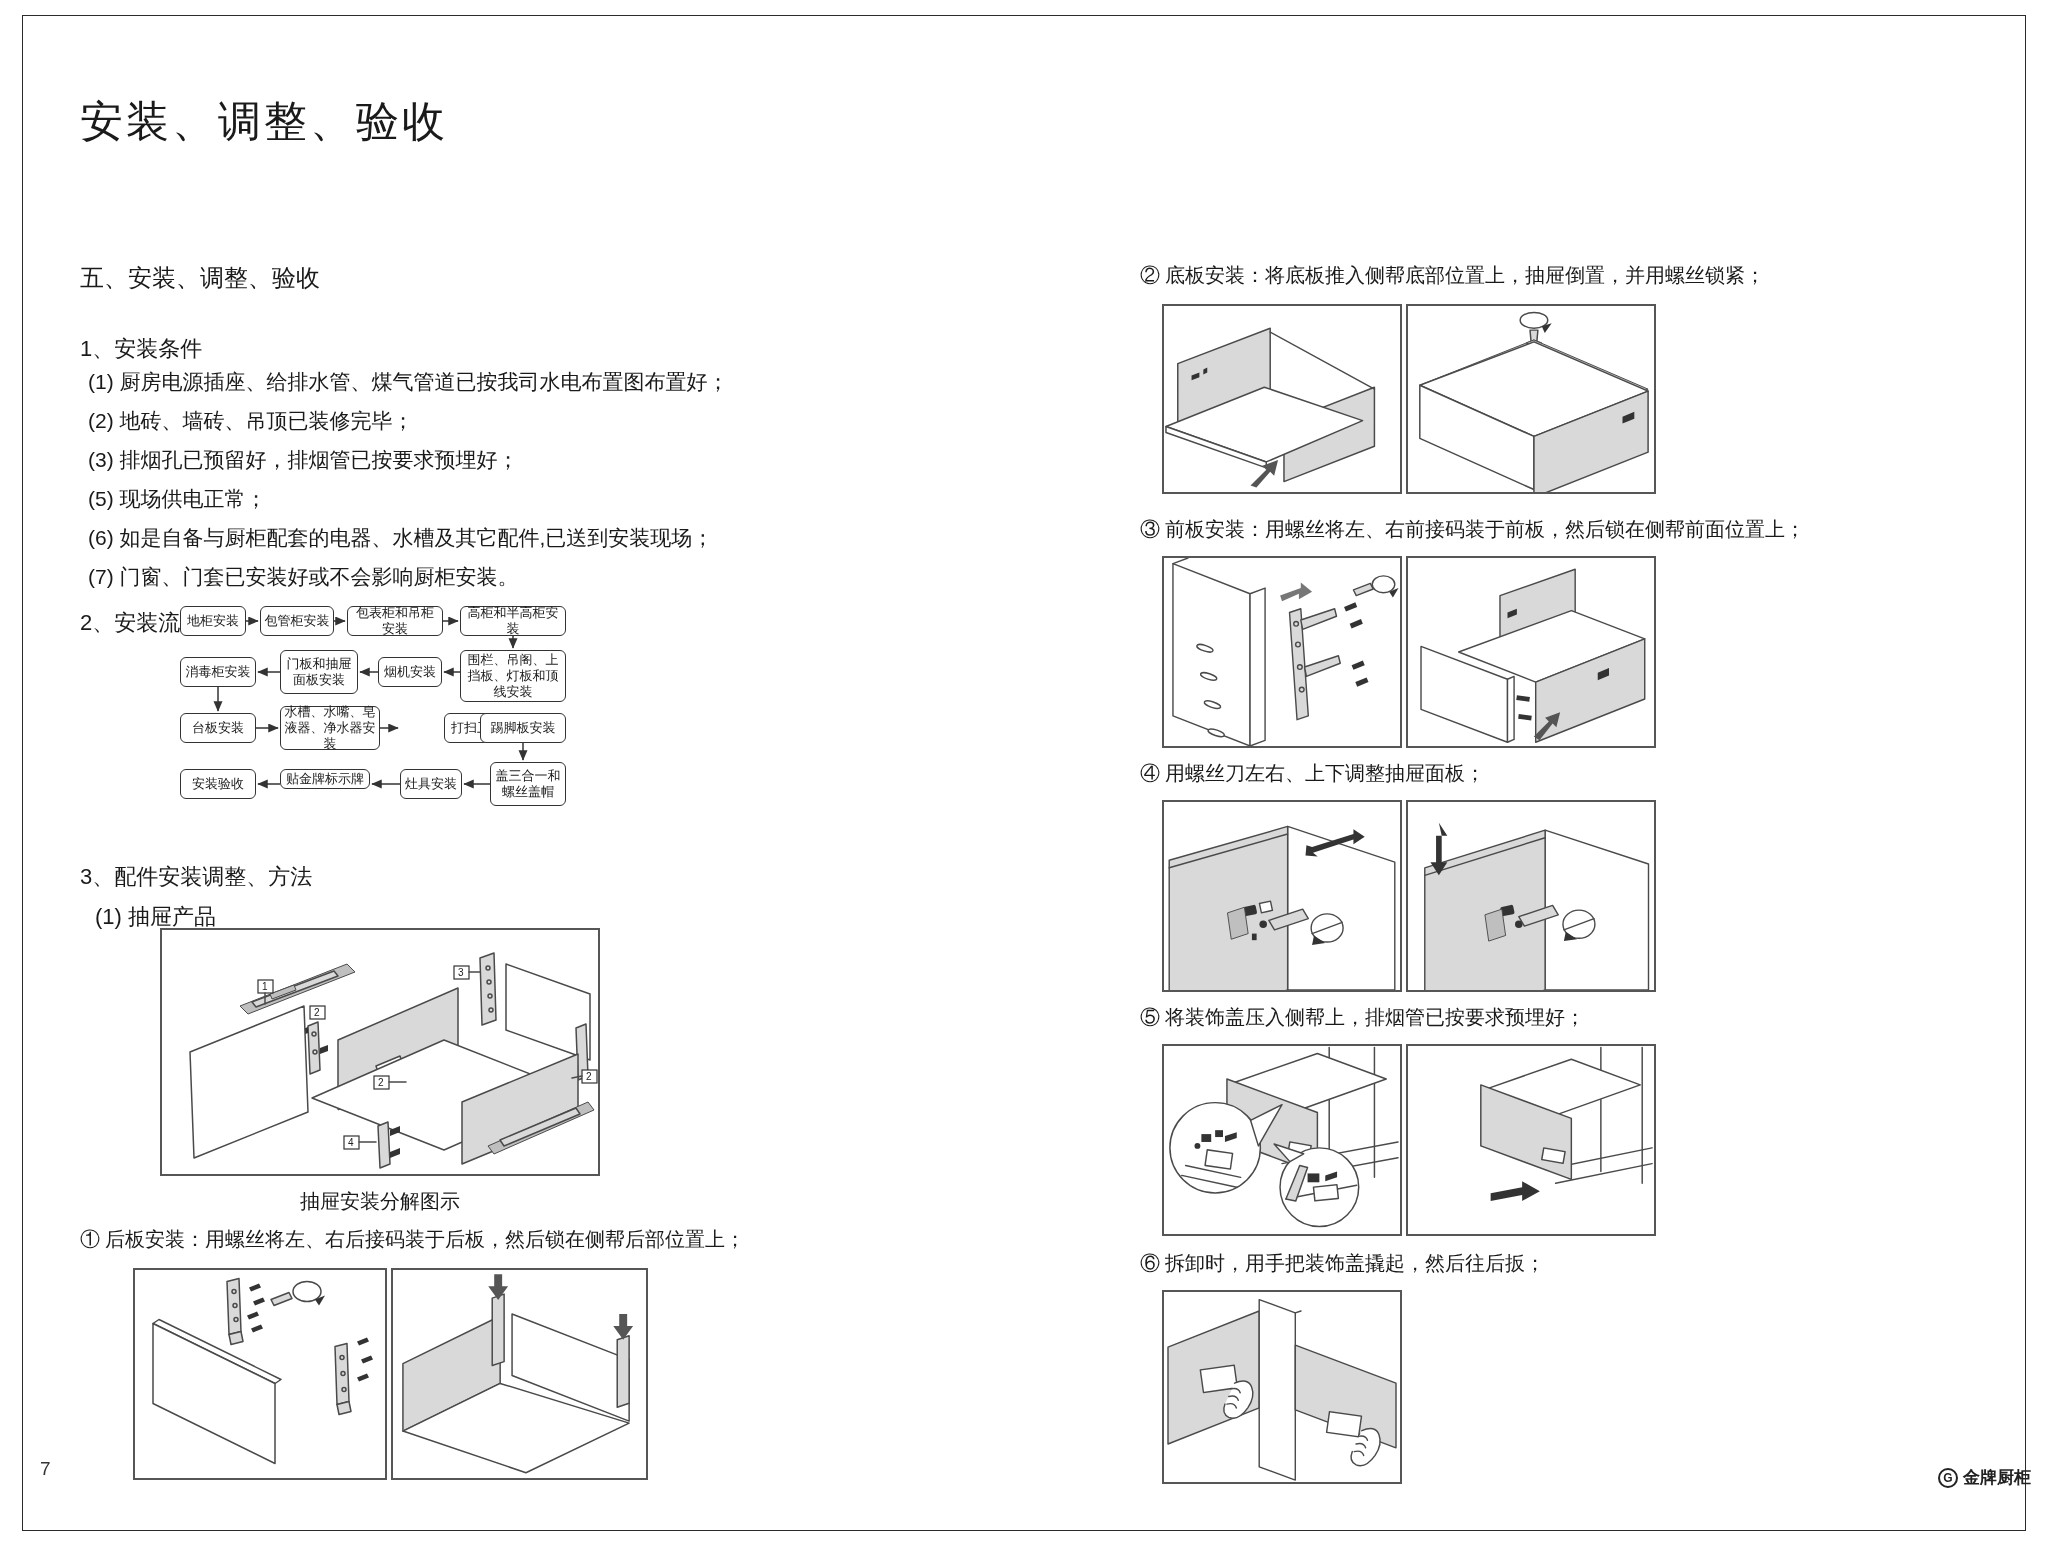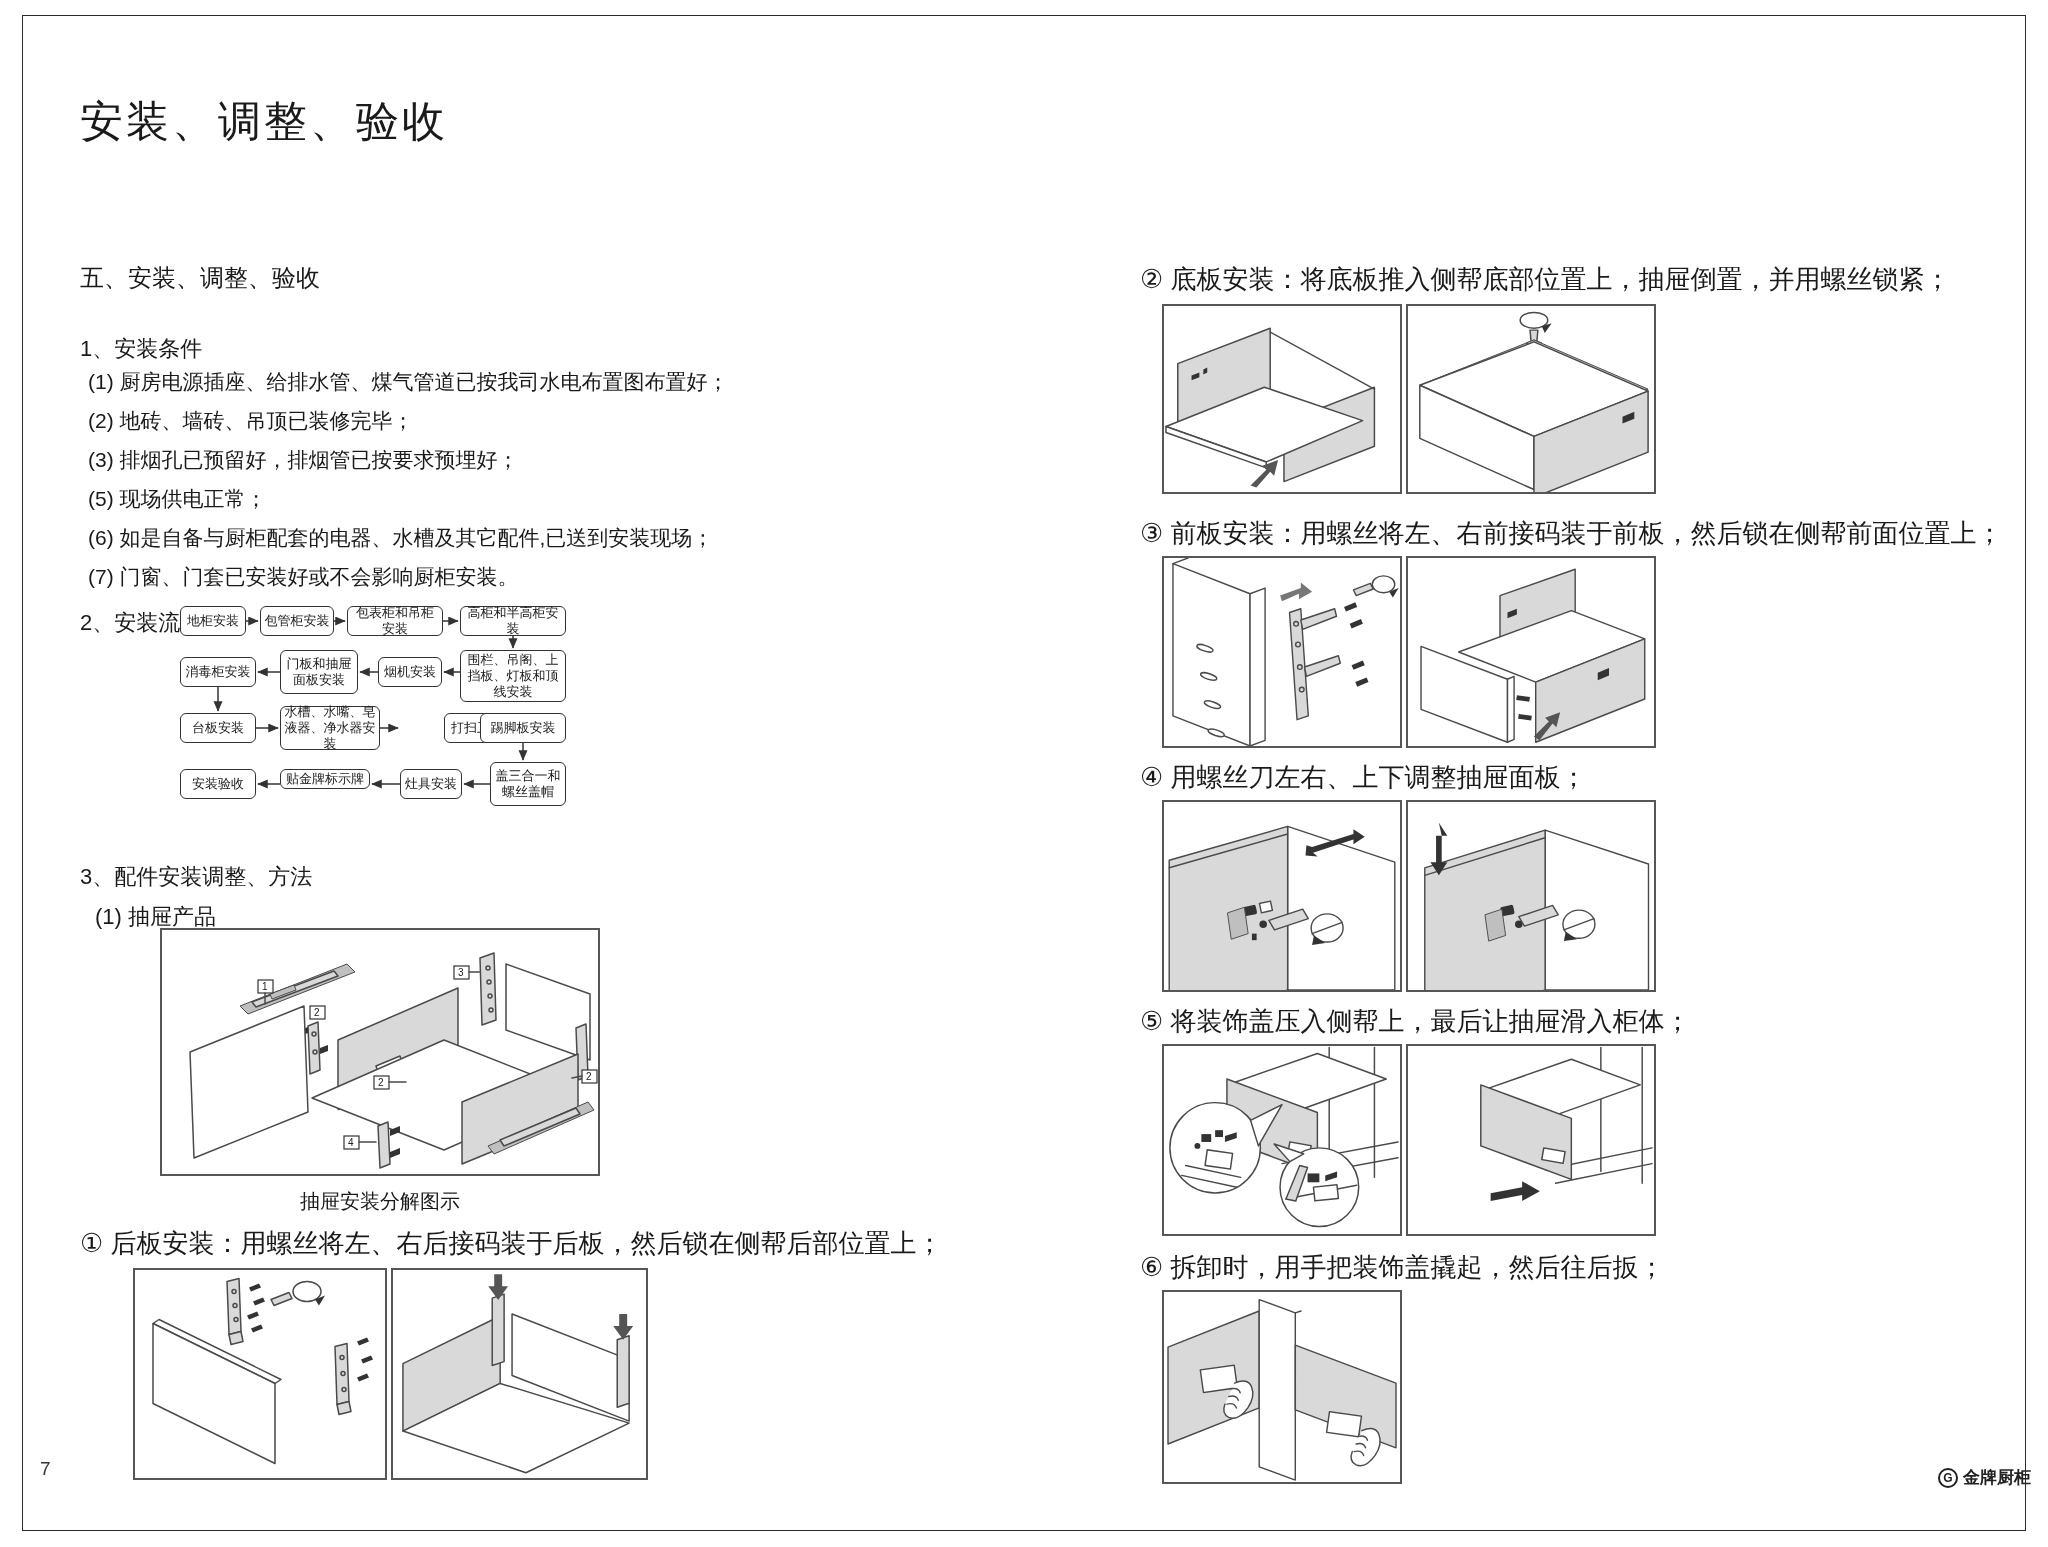--- a/index.html
+++ b/index.html
@@ -8,21 +8,21 @@
     font-family:"Liberation Sans","DejaVu Sans",sans-serif;color:#1a1a1a;
     overflow:hidden;
   }
   .abs{position:absolute;}
   .page-border{position:absolute;left:22px;top:15px;width:2004px;height:1516px;
     border:1.5px solid #2b2b2b;box-sizing:border-box;}
   .h1{font-size:43px;letter-spacing:3px;}
   .h2{font-size:24px;}
   .h3{font-size:22px;}
   .list-block div{font-size:21px;line-height:39px;white-space:nowrap;}
-  .step-text{font-size:26px;white-space:nowrap;}
+  .step-text{font-size:20px;white-space:nowrap;font-family:Liberation Serif, serif;}
   .frame{position:absolute;border:2px solid #565656;background:#fff;box-sizing:border-box;}
   .flowwrap{position:absolute;left:180px;top:598px;width:400px;height:215px;}
   .flow-box{position:absolute;border:1.4px solid #333;border-radius:6px;background:#fff;
     display:flex;align-items:center;justify-content:center;text-align:center;
     font-size:13px;line-height:1.25;box-sizing:border-box;padding:1px 3px;}
   .cap{font-size:20px;text-align:center;}
   .pagenum{font-size:19px;color:#333;}
   .brand{display:flex;align-items:center;gap:5px;font-size:17px;font-weight:bold;color:#222;}
   .gicon{width:16px;height:16px;border:2px solid #222;border-radius:50%;
     display:inline-flex;align-items:center;justify-content:center;
@@ -360,21 +360,21 @@
     </g>
     <g>
       <polygon class="pg" points="112,122 148,110 154,120 118,132"></polygon>
       <ellipse class="ln" cx="176" cy="130" rx="17" ry="15"></ellipse>
       <line class="ln" x1="160" y1="136" x2="192" y2="124"></line>
       <polygon class="blk" points="162,138 174,146 160,148"></polygon>
     </g>
   </svg>
 </div>
 
-<div class="abs step-text" style="left:1140px;top:1004px;">⑤ 将装饰盖压入侧帮上，最后让抽屉滑入柜体；</div>
+<div class="abs step-text" style="left:1140px;top:1004px;">⑤ 将装饰盖压入侧帮上，排烟管已按要求预埋好；</div>
 <div class="frame" style="left:1162px;top:1044px;width:240px;height:192px;">
   <svg width="236" height="188" viewBox="0 0 240 188">
     <g>
       <line class="ln" x1="168" y1="0" x2="168" y2="120"></line>
       <line class="ln" x1="214" y1="0" x2="214" y2="132"></line>
       <line class="ln" x1="120" y1="118" x2="238" y2="96"></line>
       <line class="ln" x1="130" y1="132" x2="238" y2="112"></line>
     </g>
     <polygon class="pw" points="70,36 156,6 226,32 142,62"></polygon>
     <polygon class="pg" points="64,32 156,66 156,128 64,94"></polygon>

